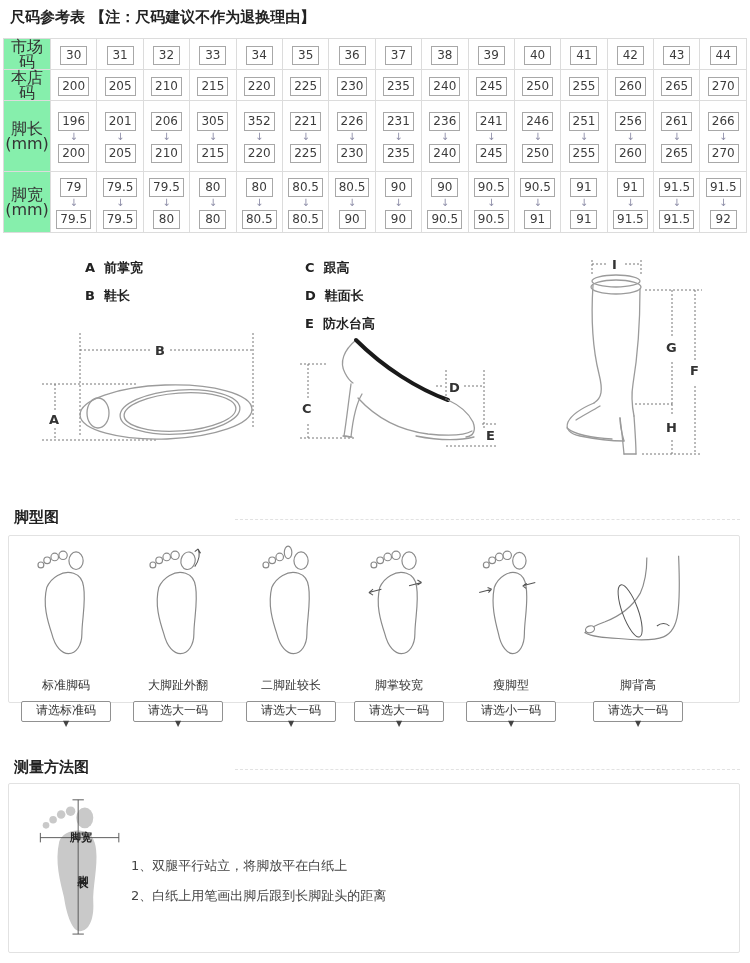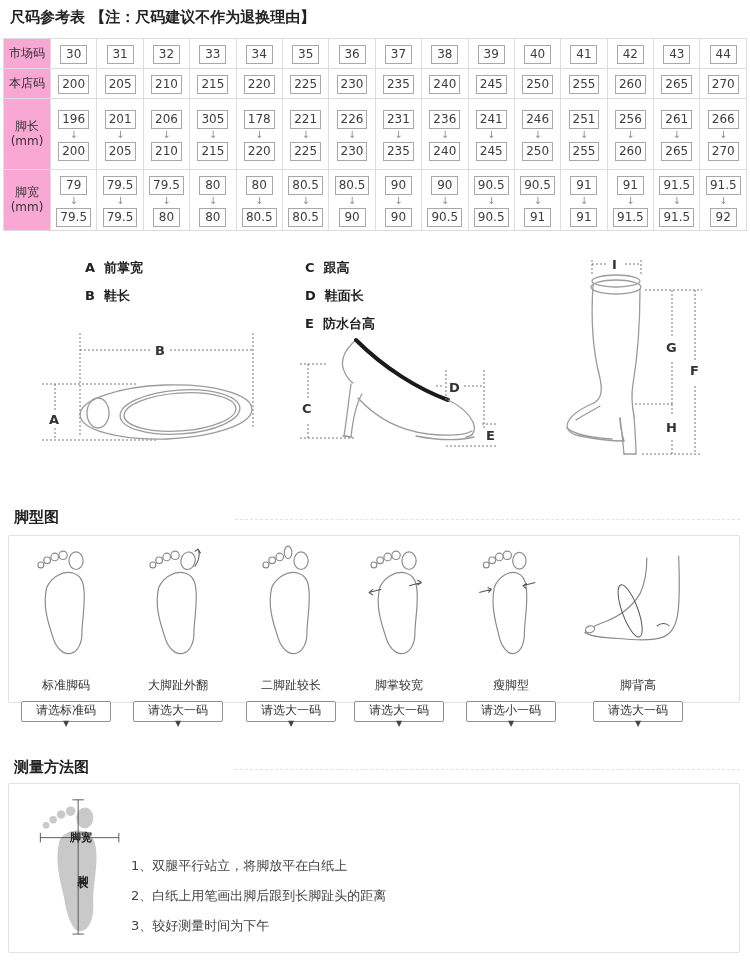--- a/index.html
+++ b/index.html
@@ -4,21 +4,21 @@
 <style>
   * { box-sizing: border-box; margin: 0; padding: 0; }
   body { background: #fff; font-family: "DejaVu Sans", "Liberation Sans", sans-serif; }
   .page { position: relative; width: 750px; height: 963px; background: #fff; overflow: hidden; }
 
   .title { position: absolute; left: 10px; top: 8px; font-size: 15px; font-weight: bold; color: #222; }
 
   
   .size-table { position: absolute; left: 3px; top: 38px; width: 744px; border-collapse: collapse; table-layout: fixed; }
   .size-table td { border: 1px solid #dcdcdc; text-align: center; vertical-align: middle; padding: 0; }
-  .size-table .label-cell { background: #f9a8d4; font-size: 12px; color: #333; }
+  .size-table .label-cell { background: #86efac; font-size: 16px; color: #333; }
   .rlabel { line-height: 15px; }
   tr.r-single td { height: 30px; }
   tr.r-len td { height: 71px; }
   tr.r-wid td { height: 61px; }
   .numbox { display: inline-block; min-width: 27px; padding: 0 3px; border: 1px solid #a8a8a8;
             background: #fff; font-size: 12px; line-height: 17px; color: #3c3c3c; }
   .arrow { display: block; font-size: 10px; line-height: 11px; color: #8a8aa5; }
 
   
   .mid { position: absolute; left: 0; top: 252px; width: 750px; height: 230px; padding-left: 42px; }
@@ -244,21 +244,21 @@
     <span class="numbox">210</span>
   </td>
 
   <td class="cell">
     <span class="numbox">305</span>
     <span class="arrow">↓</span>
     <span class="numbox">215</span>
   </td>
 
   <td class="cell">
-    <span class="numbox">178</span>
+    <span class="numbox">352</span>
     <span class="arrow">↓</span>
     <span class="numbox">220</span>
   </td>
 
   <td class="cell">
     <span class="numbox">221</span>
     <span class="arrow">↓</span>
     <span class="numbox">225</span>
   </td>
 
@@ -634,17 +634,16 @@
         </g>
       </svg>
       <div class="fw-label">脚宽</div>
       <div class="fl-label">脚长</div>
     </div>
     <div class="ms-steps">
   <div class="step">1、双腿平行站立，将脚放平在白纸上</div>
 
   <div class="step">2、白纸上用笔画出脚后跟到长脚趾头的距离</div>
 
-  <div class="step">3、较好测量时间为下午</div>
 </div>
   </div>
 
 </div>
 
 </body></html>

